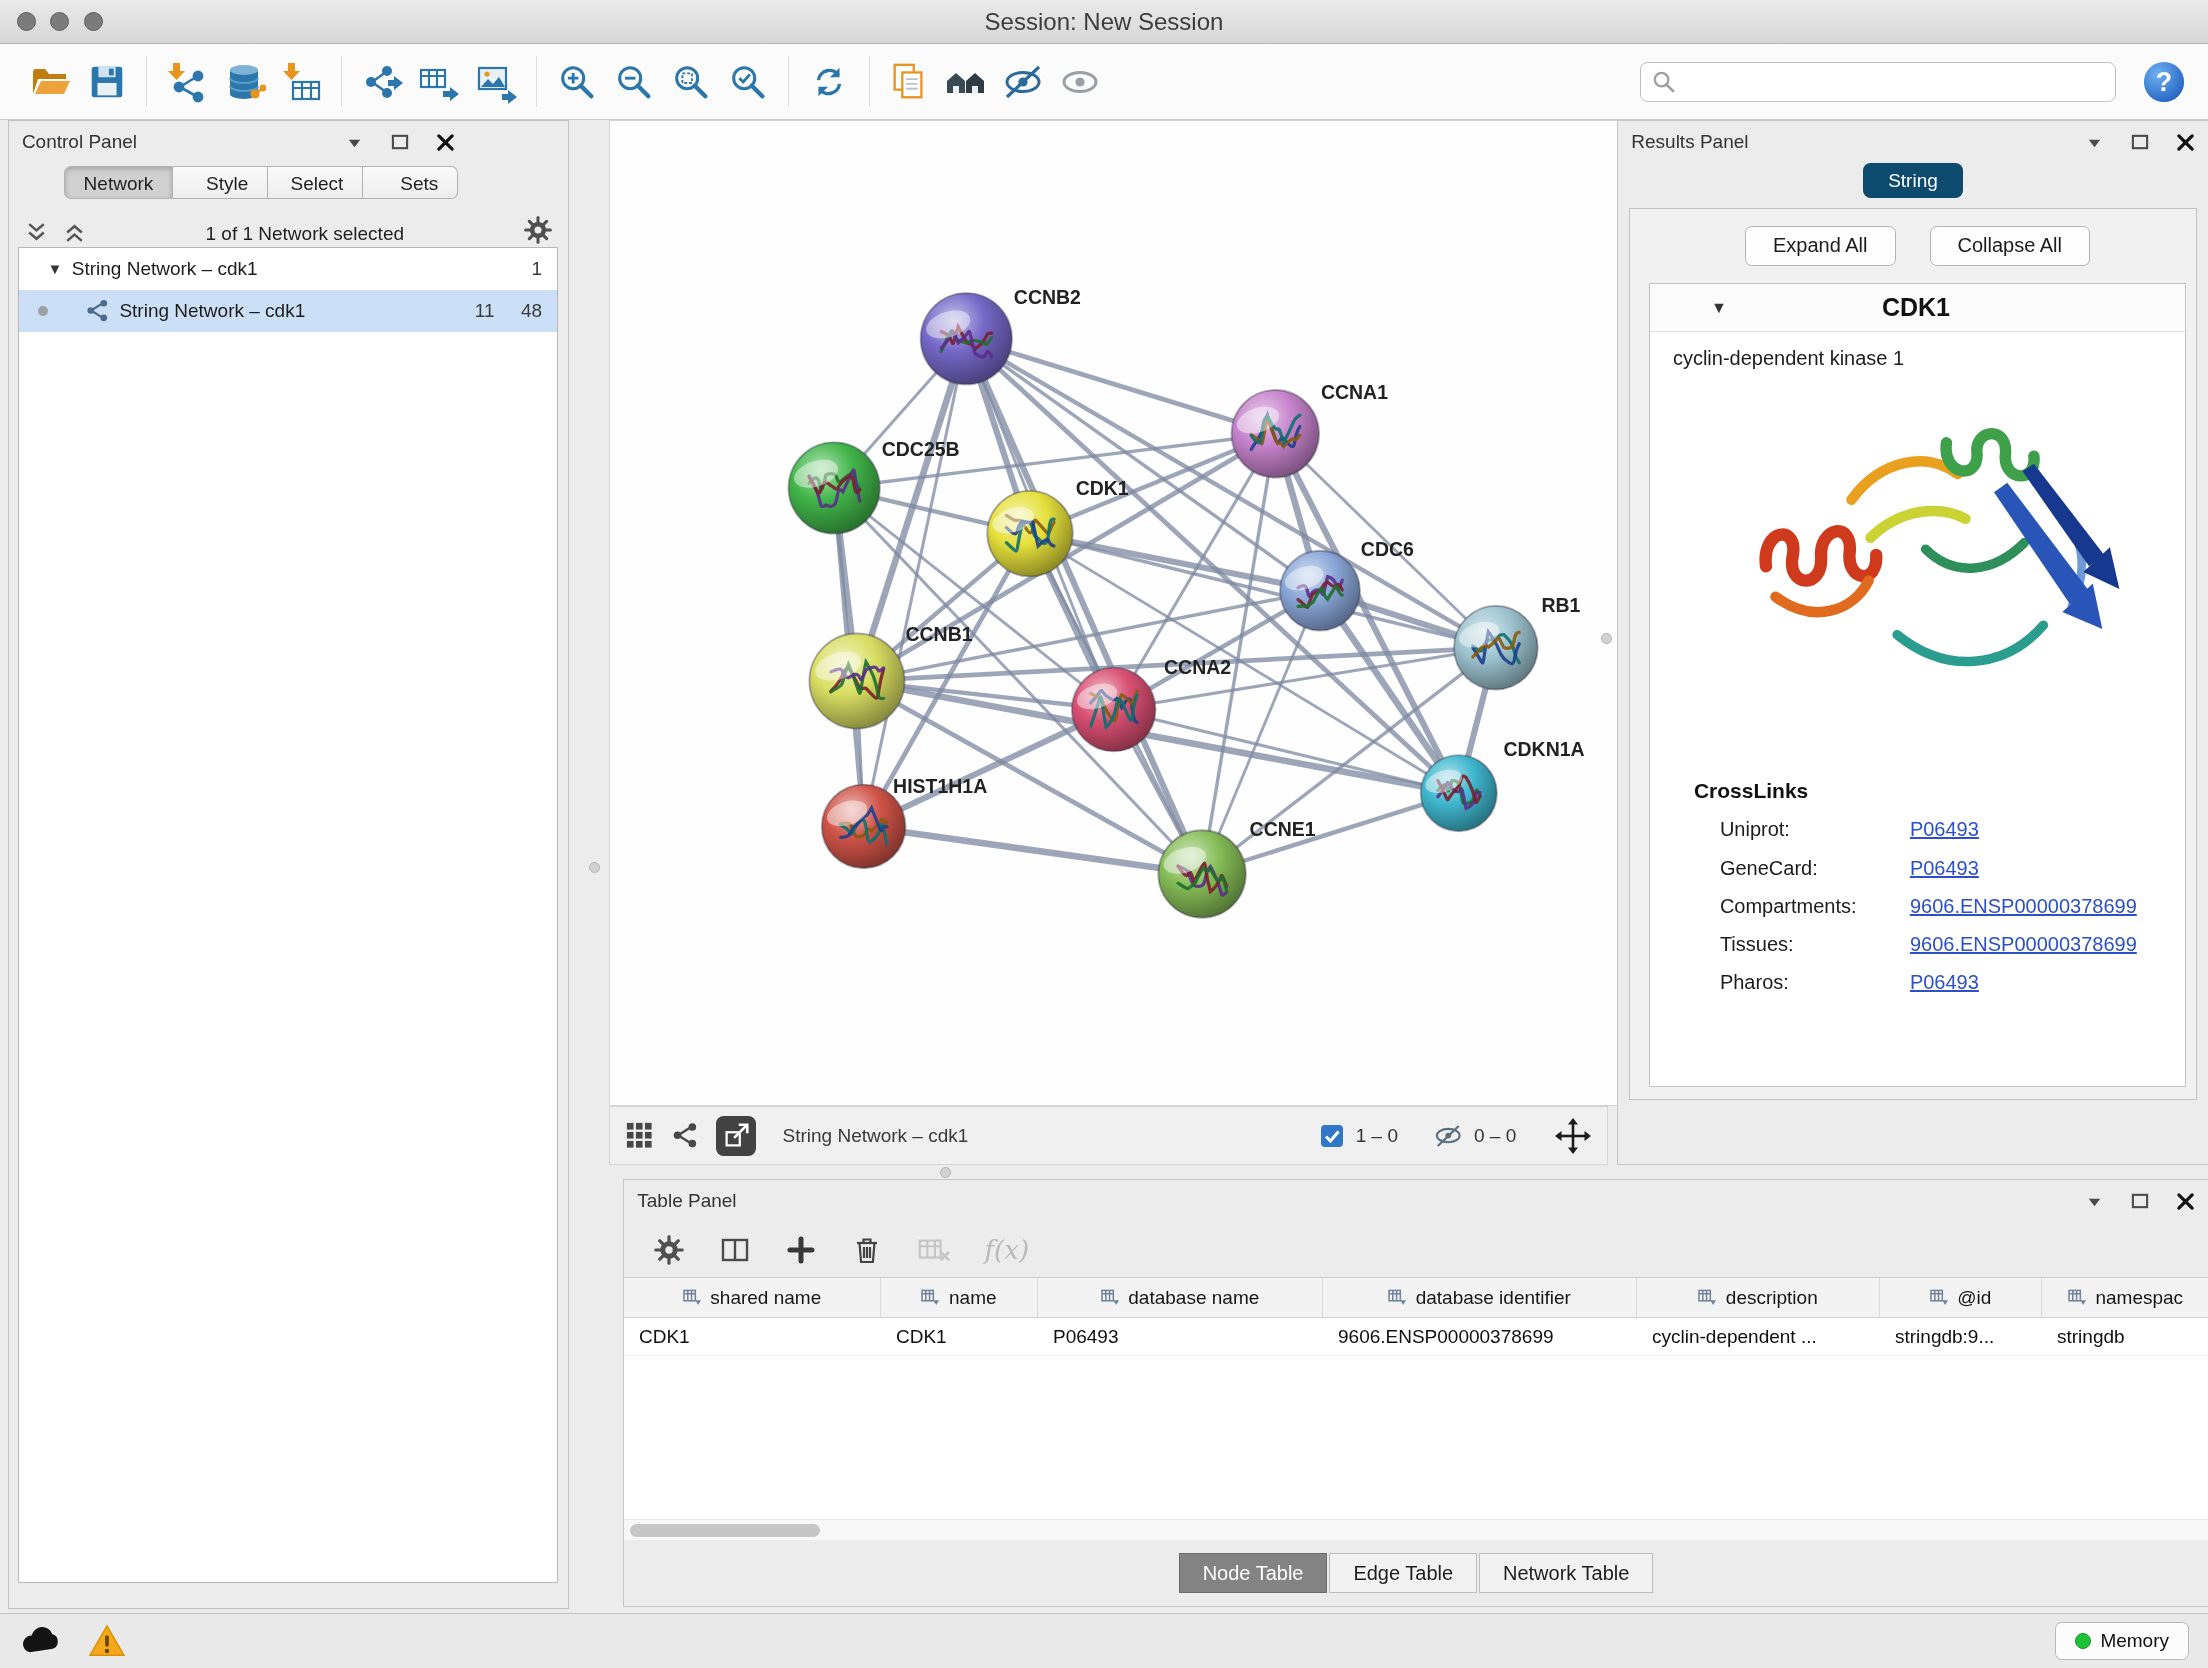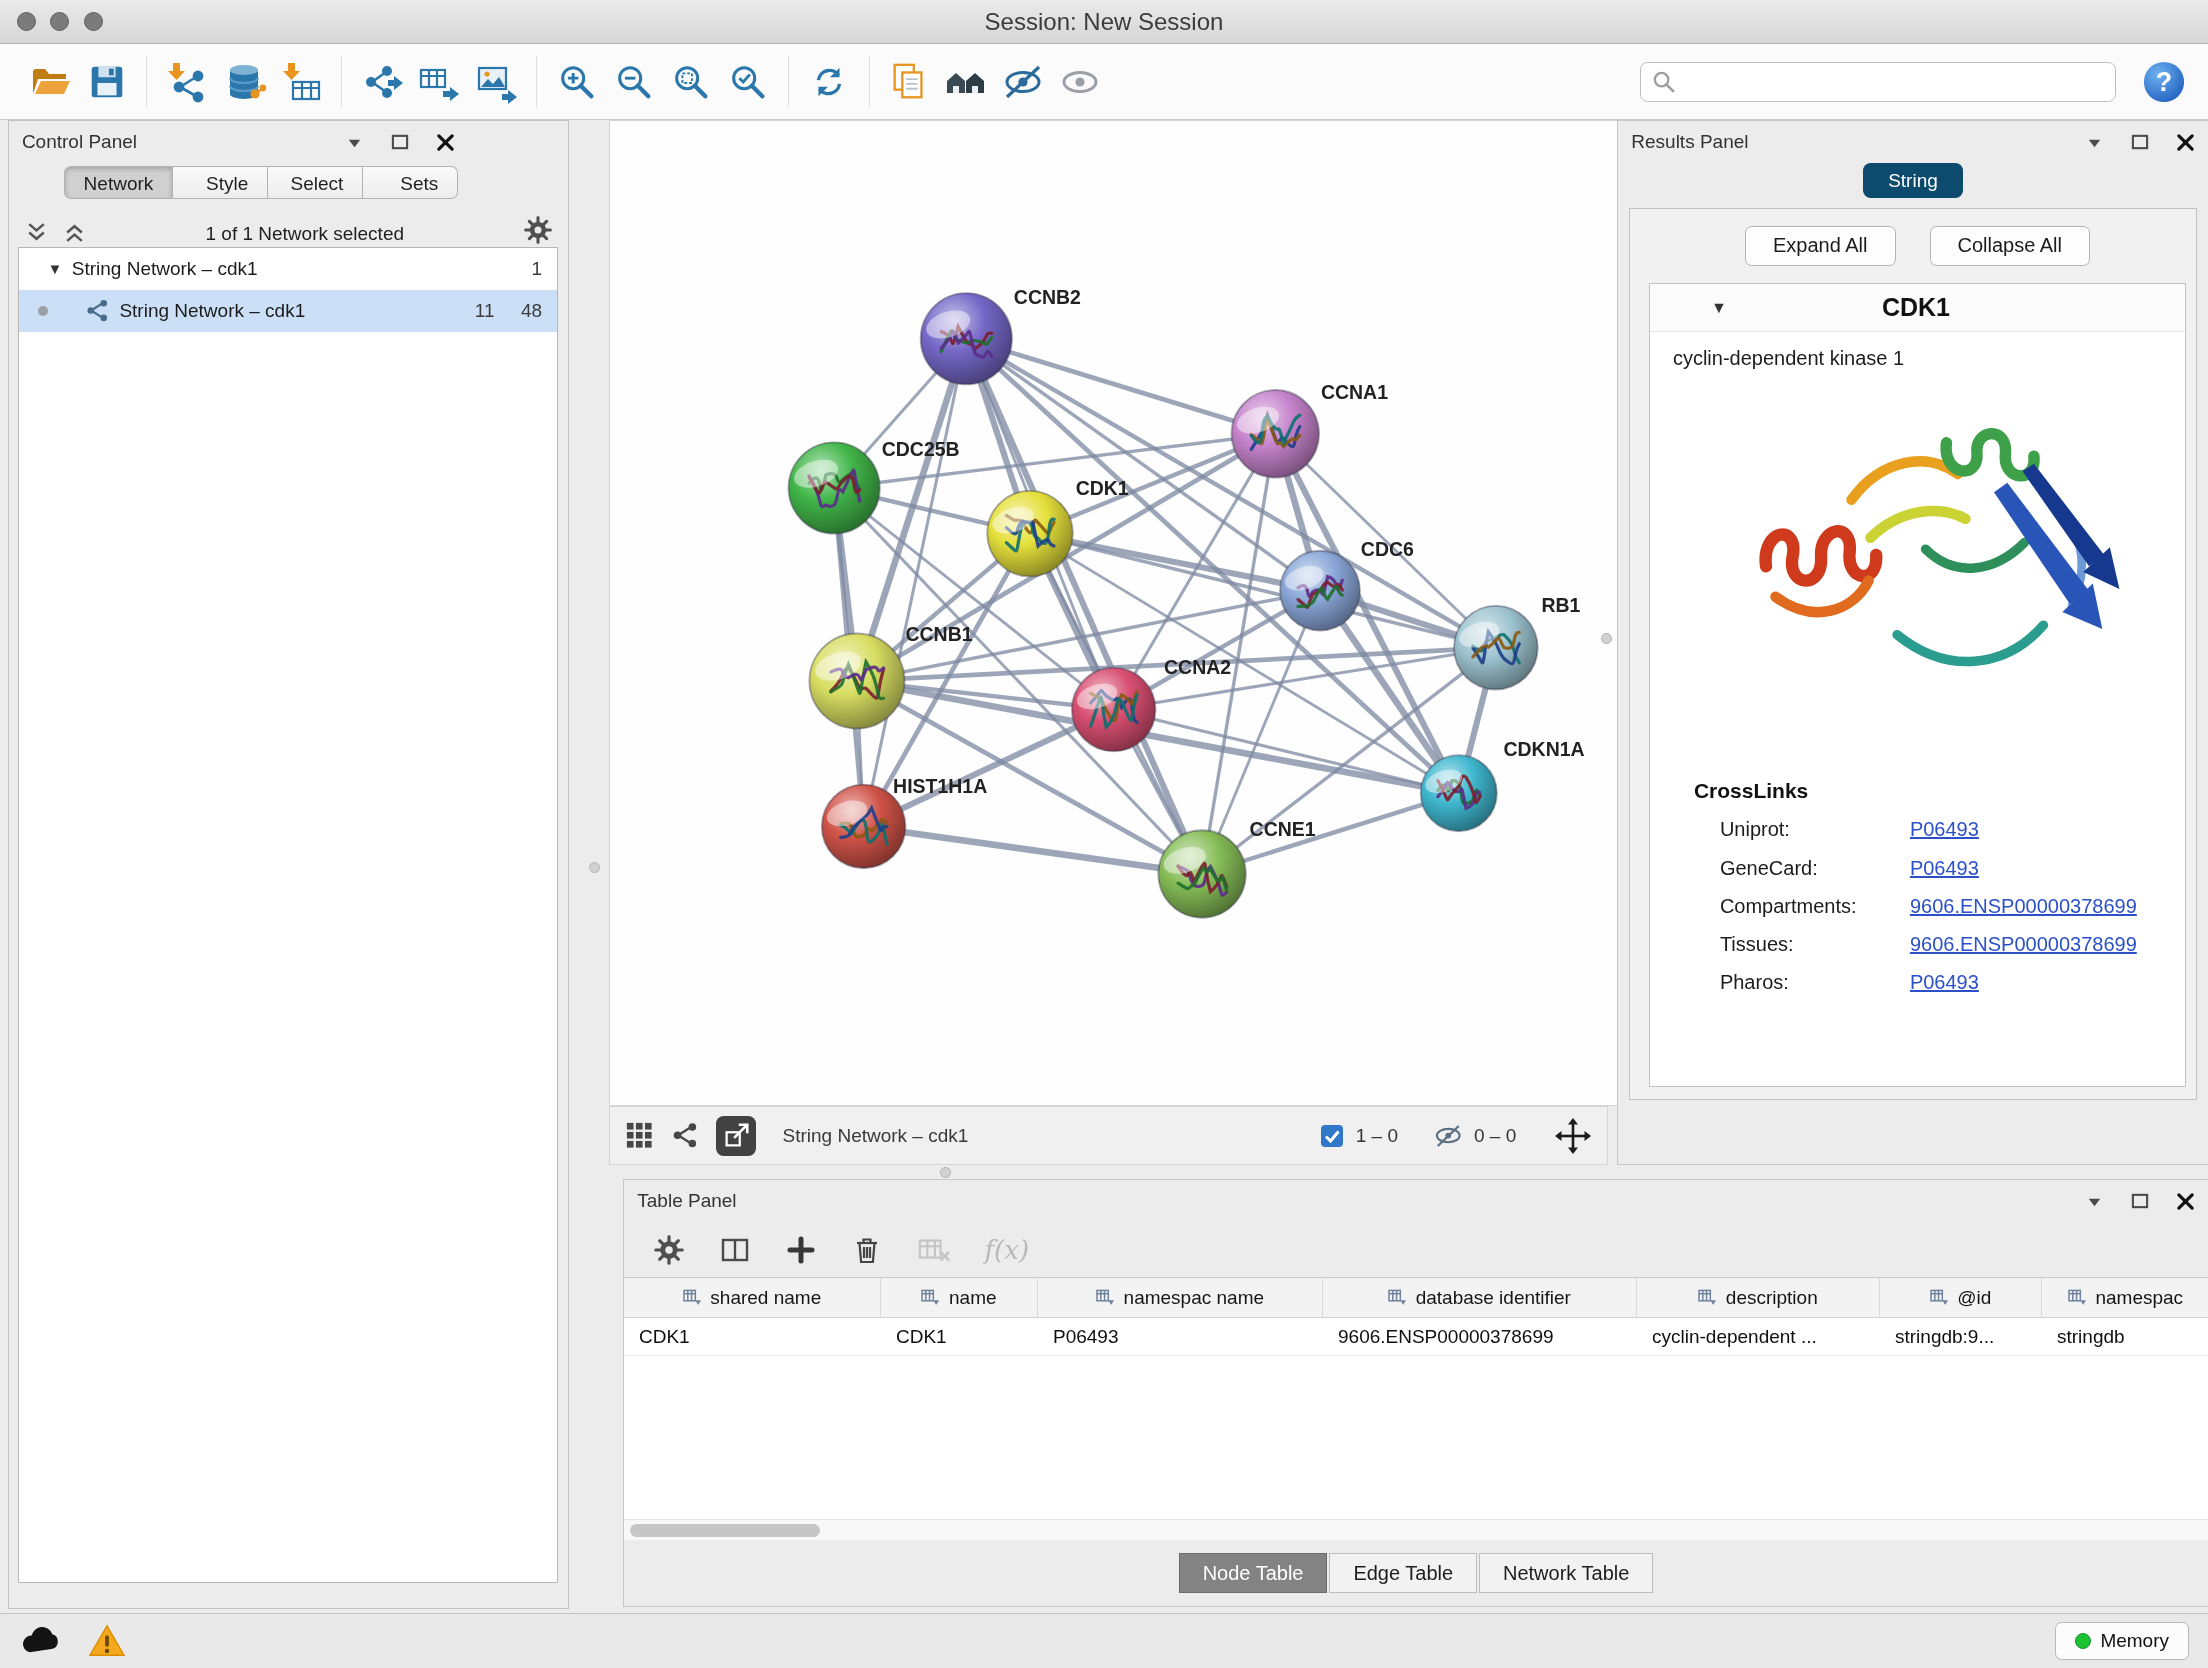--- a/index.html
+++ b/index.html
@@ -827,21 +827,21 @@
         <div class="tp-hcell" style="width:285px">
           <svg width="19" height="17" viewBox="0 0 20 18">
             <g stroke="#70839c" stroke-width="1.6" fill="none">
               <rect x="1" y="1.5" width="12" height="11"></rect>
               <line x1="1" y1="5" x2="13" y2="5"></line>
               <line x1="5" y1="1.5" x2="5" y2="12.5"></line>
               <line x1="9" y1="1.5" x2="9" y2="12.5"></line>
             </g>
             <path d="M13 12 h6 l-3 5 z" fill="#70839c"></path>
           </svg>
-          <span>namespac name</span>
+          <span>database name</span>
         </div>
         <div class="tp-hcell" style="width:314px">
           <svg width="19" height="17" viewBox="0 0 20 18">
             <g stroke="#70839c" stroke-width="1.6" fill="none">
               <rect x="1" y="1.5" width="12" height="11"></rect>
               <line x1="1" y1="5" x2="13" y2="5"></line>
               <line x1="5" y1="1.5" x2="5" y2="12.5"></line>
               <line x1="9" y1="1.5" x2="9" y2="12.5"></line>
             </g>
             <path d="M13 12 h6 l-3 5 z" fill="#70839c"></path>

